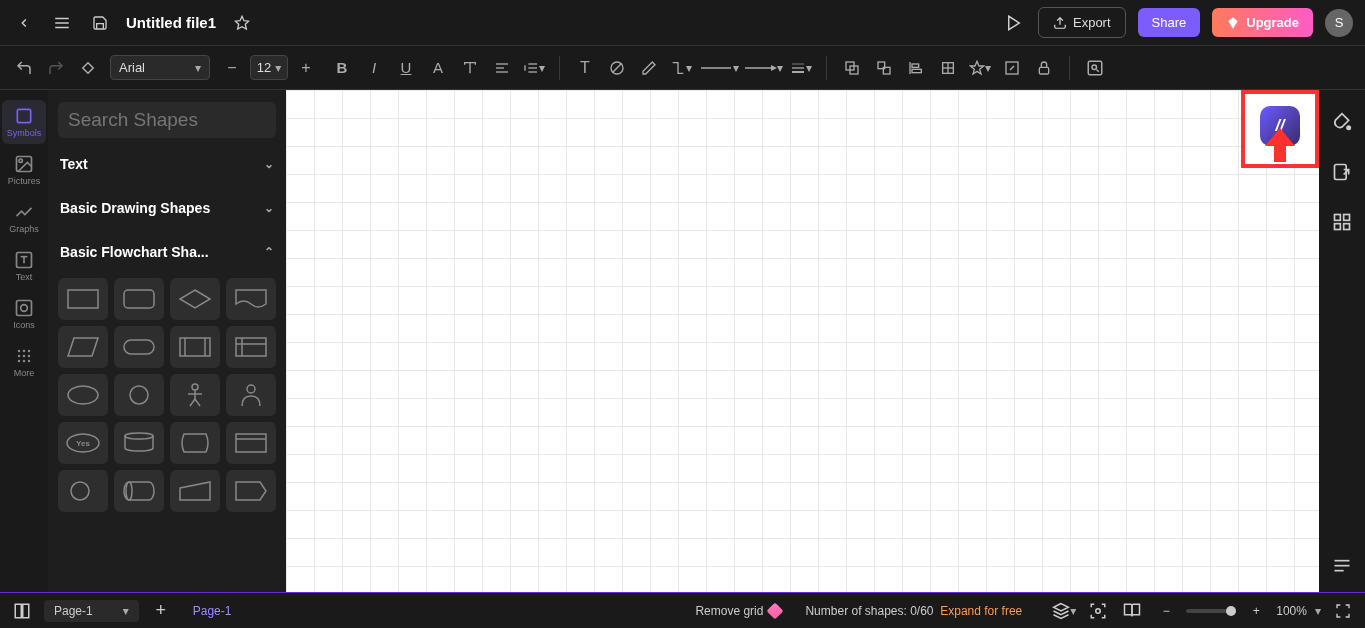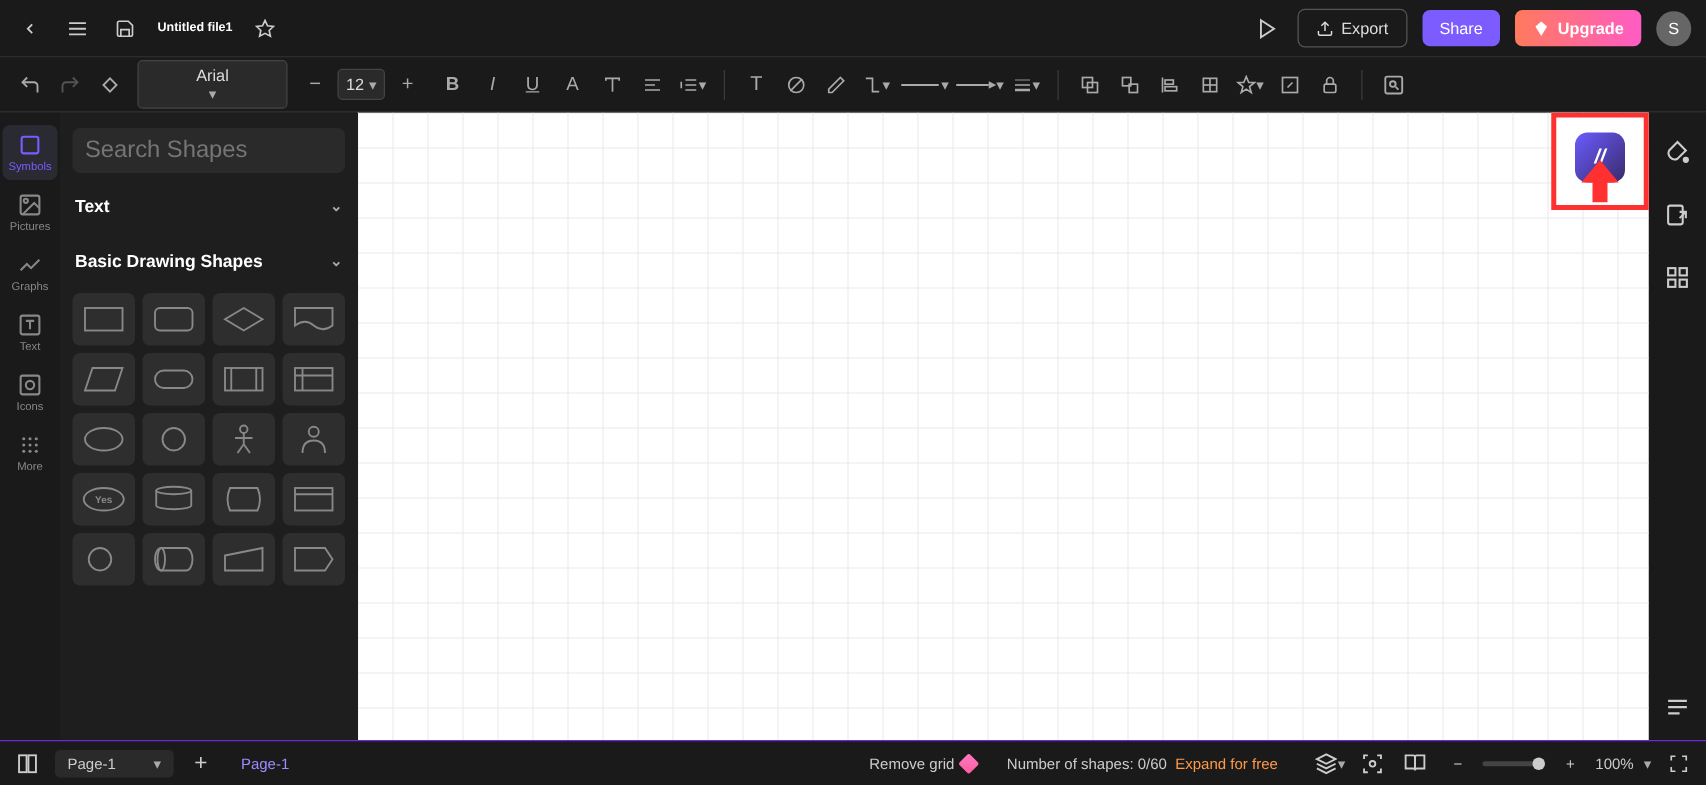--- a/index.html
+++ b/index.html
@@ -3,32 +3,32 @@
 <meta charset="utf-8">
 <style>
 * { margin: 0; padding: 0; box-sizing: border-box; font-family: -apple-system, BlinkMacSystemFont, 'Segoe UI', Arial, sans-serif; }
 body { background: #1a1a1a; color: #ccc; width: 1365px; height: 628px; overflow: hidden; display: flex; flex-direction: column; }
 
 
 .topbar { height: 46px; display: flex; align-items: center; padding: 0 12px; gap: 12px; border-bottom: 1px solid #333; }
 .topbar .left { display: flex; align-items: center; gap: 14px; }
 .topbar .right { margin-left: auto; display: flex; align-items: center; gap: 12px; }
 .icon-btn { width: 24px; height: 24px; display: flex; align-items: center; justify-content: center; cursor: pointer; color: #ccc; }
-.file-title { color: #fff; font-size: 10px; font-weight: 600; text-align: right; }
+.file-title { color: #fff; font-size: 15px; font-weight: 600; text-align: right; }
 .btn { padding: 7px 14px; border-radius: 6px; font-size: 13px; display: flex; align-items: center; gap: 6px; cursor: pointer; }
 .btn-outline { border: 1px solid #555; color: #ddd; }
 .btn-share { background: #7c5cff; color: #fff; }
 .btn-upgrade { background: linear-gradient(90deg, #ff7a5c, #ff5cc5); color: #fff; font-weight: 600; }
 .avatar { width: 28px; height: 28px; border-radius: 50%; background: #666; display: flex; align-items: center; justify-content: center; color: #fff; font-size: 13px; }
 
 
 .toolbar { height: 44px; display: flex; align-items: center; padding: 0 10px; gap: 8px; border-bottom: 1px solid #333; background: #1a1a1a; }
 .tool-group { display: flex; align-items: center; gap: 4px; }
 .tool-btn { width: 28px; height: 28px; display: flex; align-items: center; justify-content: center; cursor: pointer; color: #aaa; border-radius: 4px; }
-.font-select { background: #2a2a2a; border: 1px solid #444; color: #ddd; padding: 4px 8px; border-radius: 4px; font-size: 13px; width: 120px; display: flex; align-items: center; justify-content: space-between; flex-direction: column; }
+.font-select { background: #2a2a2a; border: 1px solid #444; color: #ddd; padding: 4px 8px; border-radius: 4px; font-size: 13px; width: 100px; display: flex; align-items: center; justify-content: space-between; }
 .font-size { background: #2a2a2a; border: 1px solid #444; color: #ddd; width: 38px; text-align: center; padding: 4px; border-radius: 4px; font-size: 13px; display:flex; align-items:center; justify-content:center; }
 .line-sample { width: 40px; height: 20px; display: flex; align-items: center; justify-content: center; }
 .divider-v { width: 1px; height: 24px; background: #3a3a3a; margin: 0 3px; }
 
 
 .main { flex: 1; display: flex; overflow: hidden; }
 
 
 .nav-rail { width: 48px; background: #1a1a1a; display: flex; flex-direction: column; align-items: center; padding-top: 10px; gap: 4px; }
 .nav-item { width: 44px; display: flex; flex-direction: column; align-items: center; gap: 2px; padding: 6px 0; cursor: pointer; color: #888; font-size: 9px; border-radius: 6px; }
@@ -352,20 +352,24 @@
           <line x1="21" y1="21" x2="16" y2="16"></line>
         </svg>
     </div>
     <div class="cat-header">
         <span>Text</span>
         <span class="chev">⌄</span>
       </div>
     <div class="cat-header">
         <span>Basic Drawing Shapes</span>
         <span class="chev">⌄</span>
+      </div>
+    <div class="cat-header">
+        <span>Basic Flowchart Sha...</span>
+        <span class="chev">⌃</span>
       </div>
     <div class="shapes-grid">
       <div class="shape-cell">
           <svg width="34" height="22">
             <rect x="2" y="2" width="30" height="18"></rect>
           </svg>
         </div>
       <div class="shape-cell">
           <svg width="34" height="22">
             <rect x="2" y="2" width="30" height="18" rx="4"></rect>

